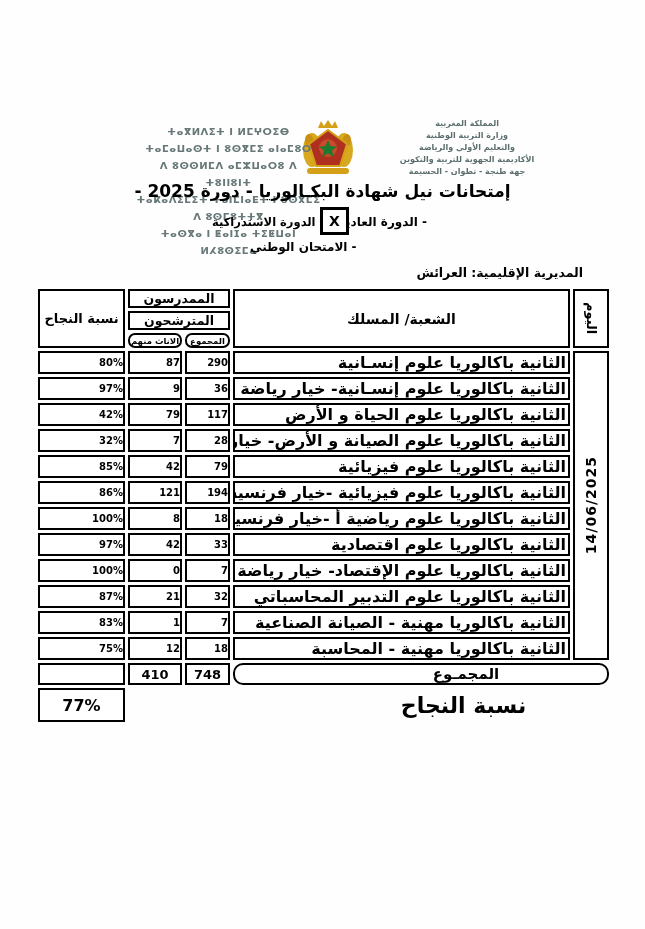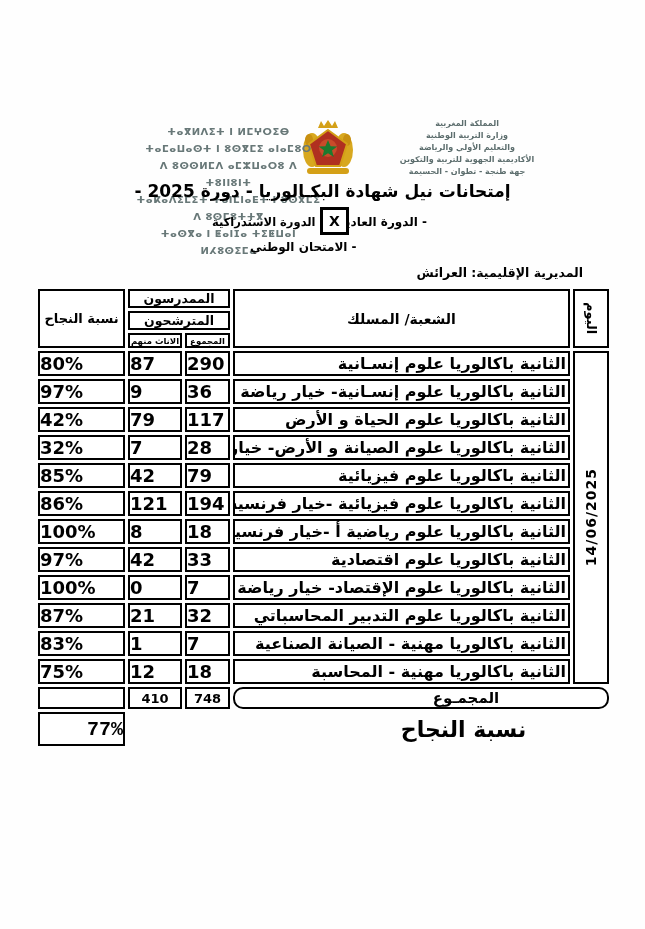--- a/index.html
+++ b/index.html
@@ -41,36 +41,36 @@
   
   .tbl-wrap { position:absolute; top:286px; left:35px; }
   table.results {
     direction:rtl; border-collapse:separate; border-spacing:3px;
     table-layout:fixed; width:577px;
   }
   table.results td { border:2px solid #000; font-weight:bold; overflow:hidden; background:#fff; }
   td.hdr { background:#d6d6d6; text-align:center; vertical-align:middle; }
   .h-day-inner { writing-mode:vertical-rl; margin:0 auto; font-size:13px; font-weight:bold; }
   .h-group { font-size:12.5px; height:18px; }
-  .h-sub { font-size:8.5px; height:15px; }
+  .h-sub { font-size:8.5px; height:15px;border-radius:7px; }
   .h-branch { font-size:14px; }
   .h-success { font-size:13px; }
   .branch-cell { text-align:right; font-size:16px; padding:0 2px 0 1px; height:19px; white-space:nowrap; }
-  .num-cell, .pct-cell { text-align:left; font-size:18px;margin-top:20px; }
+  .num-cell, .pct-cell { text-align:right; font-size:10px;margin-top:20px; }
   .date-cell { text-align:center; vertical-align:middle; }
   .date-inner {
     writing-mode:vertical-rl; transform:rotate(180deg);
     margin:0 auto; font-size:14px; font-weight:bold; letter-spacing:1px; white-space:nowrap;
   }
   .total-label { text-align:center; font-size:15px; height:22px; padding-left:90px;border-radius:10px; }
   .total-num { text-align:center; font-size:13px; }
   td.filled-cell { background:#5f5f5f; }
   tr.footer-row td { border:none; background:transparent; }
   td.footer-label { text-align:center; font-size:22px; height:34px; padding-left:190px; vertical-align:middle; }
-  td.footer-pct { border:2px solid #000 !important; background:#fff !important; text-align:right; font-size:20px; vertical-align:middle;font-family:Liberation Mono, monospace; }
+  td.footer-pct { border:2px solid #000 !important; background:#fff !important; text-align:center; font-size:16px; vertical-align:middle; }
 </style>
 </head>
 <body>
 
 <div class="page">
 
   <div class="ministry-ar">
     <div>المملكة المغربية</div>
     <div>وزارة التربية الوطنية</div>
     <div>والتعليم الأولي والرياضة</div>

